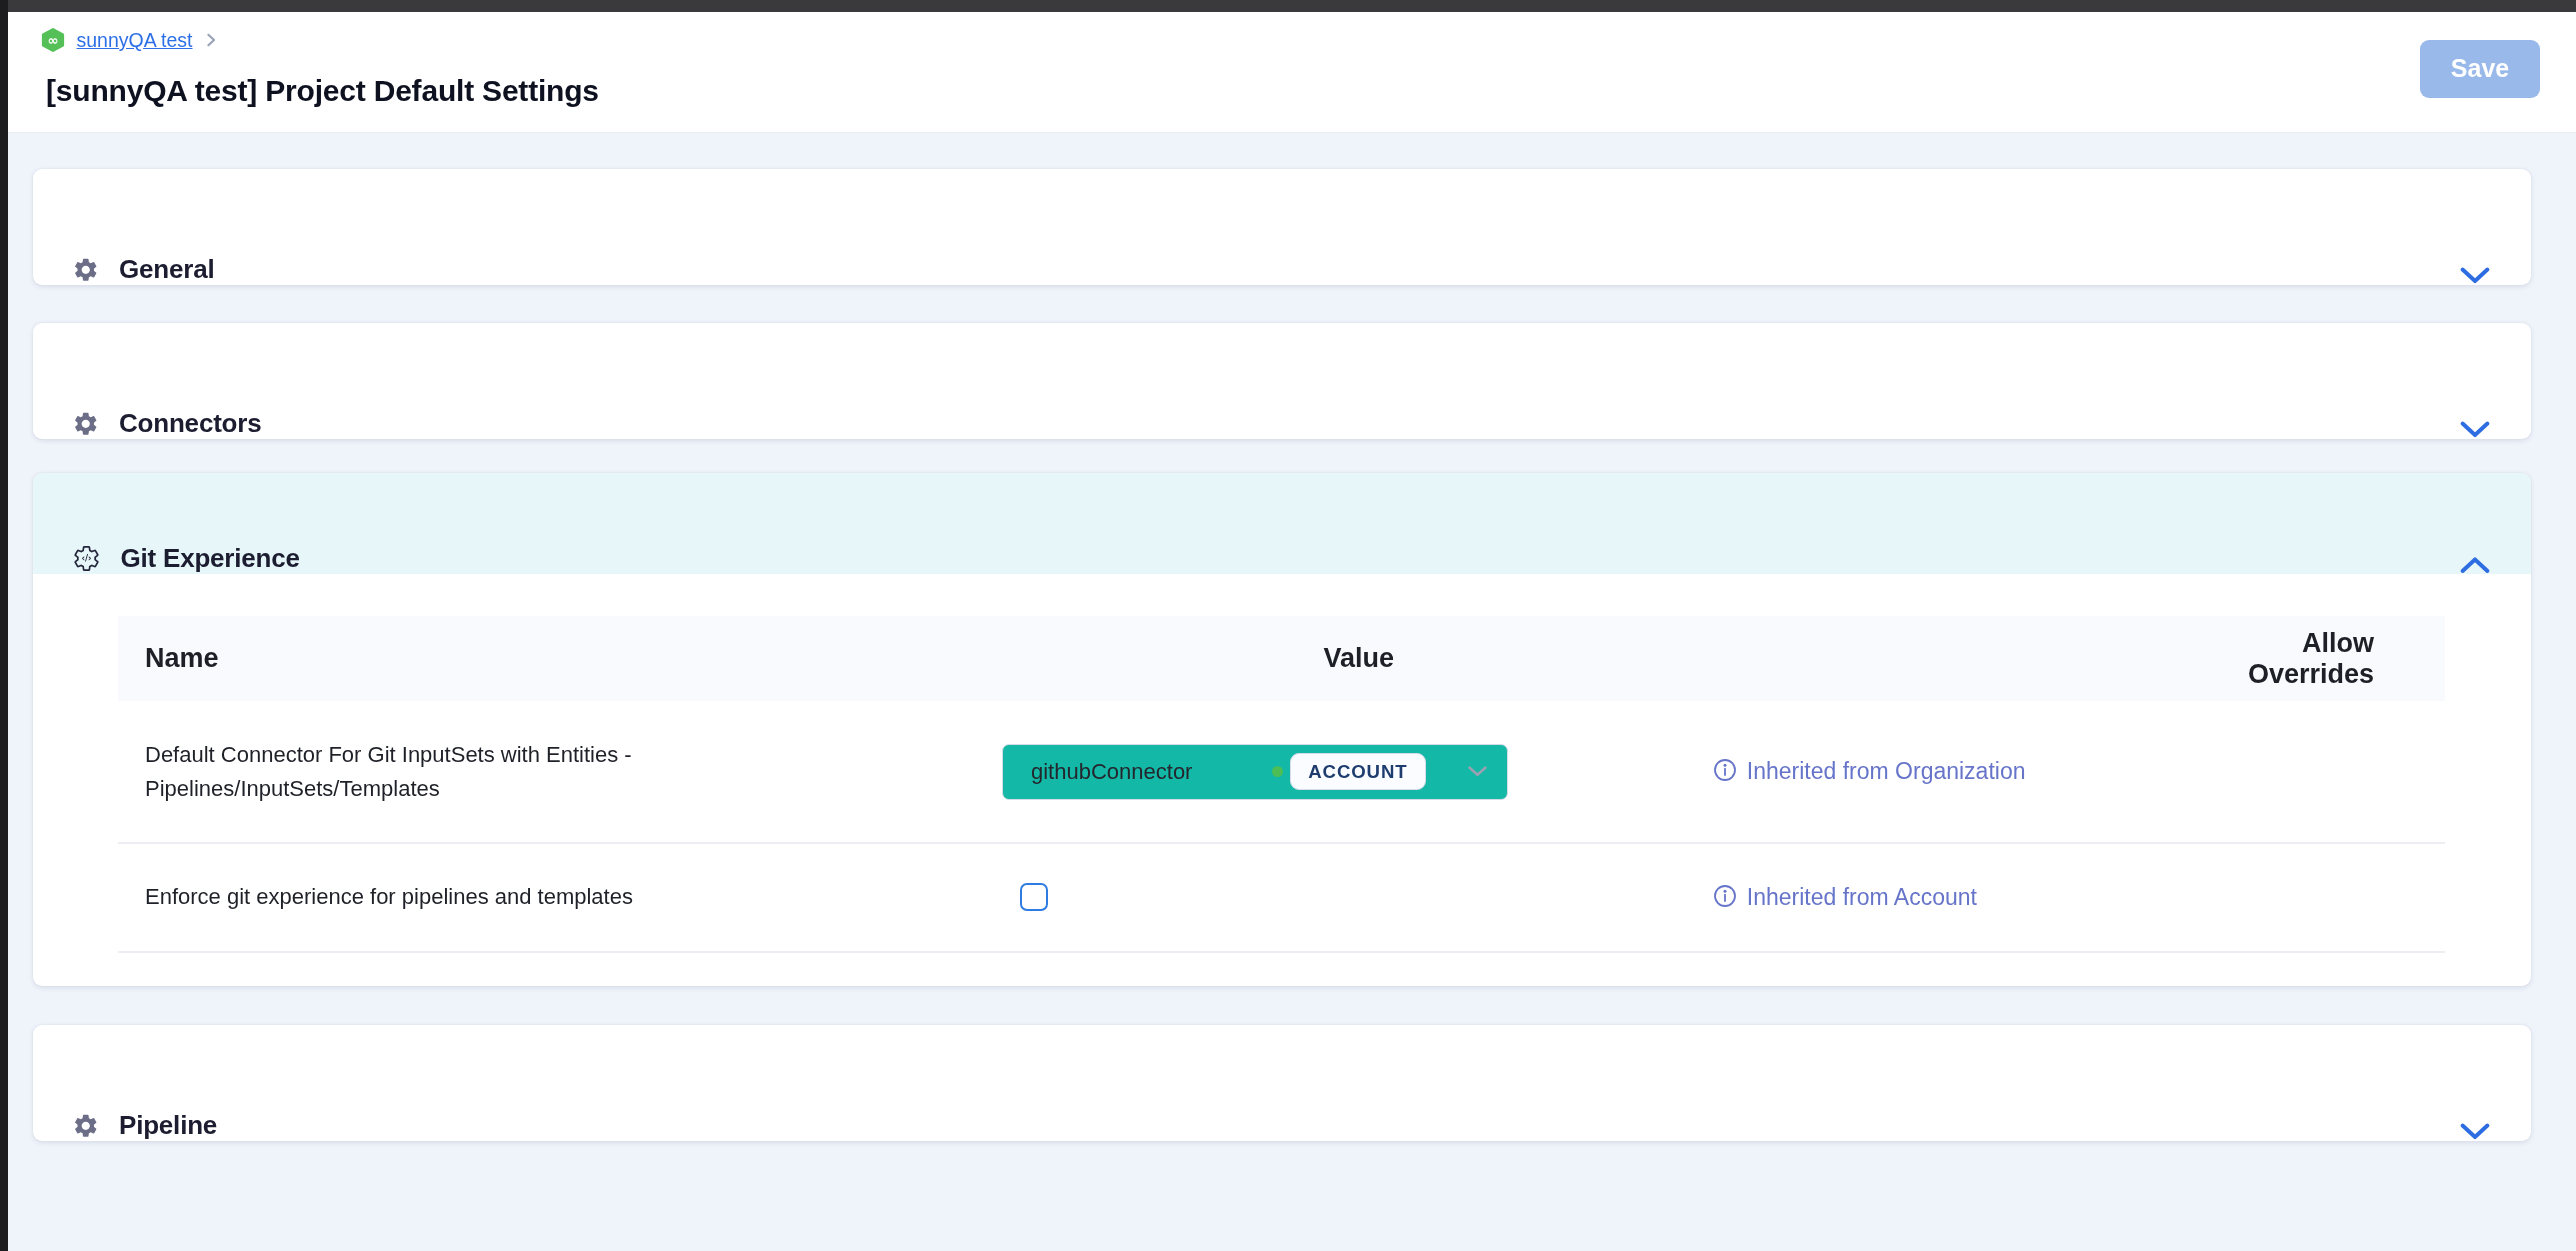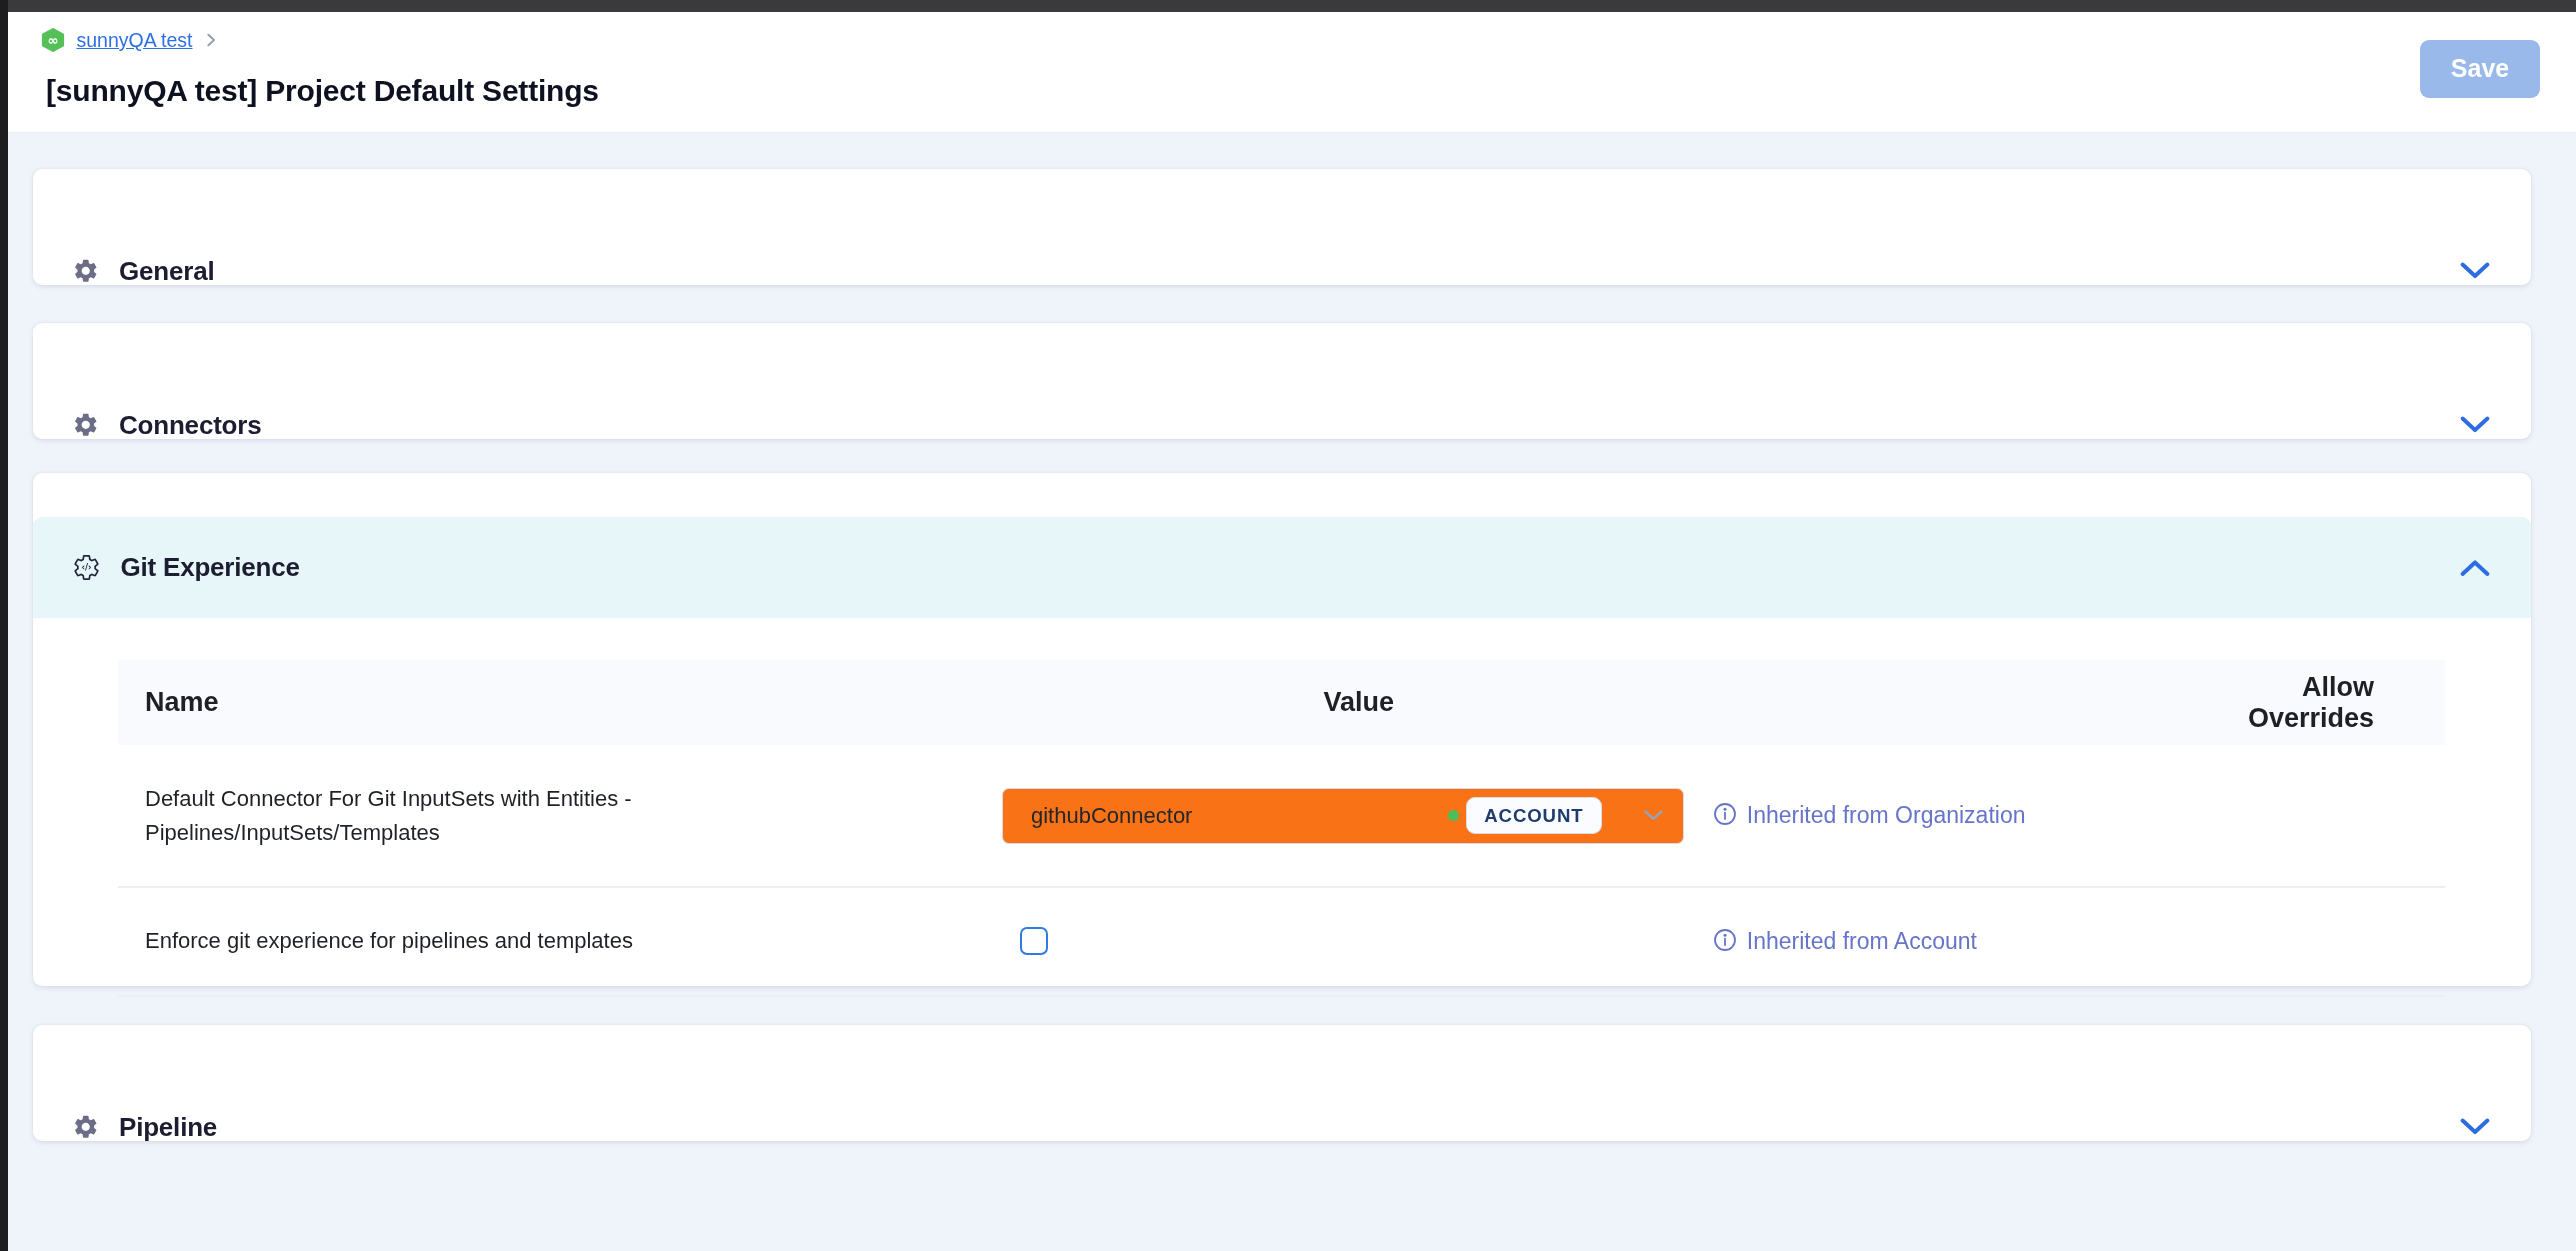--- a/index.html
+++ b/index.html
@@ -39,22 +39,22 @@
     position: absolute; left: 33px; width: 2498px; background: #ffffff;
     border-radius: 9px;
     box-shadow: 0 1.8px 5.3px rgba(40,50,90,0.10), 0 0 1.8px rgba(40,50,90,0.08);
   }
   .card.general    { top: 169px;  height: 116px; }
   .card.connectors { top: 323px;  height: 116px; }
   .card.git        { top: 473px;  height: 513px; }
   .card.pipeline   { top: 1025px; height: 116px; }
 
   .card-head {
-    display: flex; align-items: center; height: 116px;
-    padding: 0 39px; cursor: pointer; border-radius: 9px; margin-top: 44px;
+    display: flex; align-items: flex-end; height: 116px;
+    padding: 0 39px; cursor: pointer; border-radius: 9px;
   }
   .card.git .card-head { height: 101px; background: #e6f6f9; border-radius: 9px 9px 0 0; }
   .head-left { display: flex; align-items: center; }
   .gear { width: 27.5px; height: 27.5px; display: block; }
   .gear-outline { width: 29px; height: 29px; display: block; }
   .sec-title { margin-left: 19.5px; font-size: 26px; font-weight: 700; color: #1c1d30; letter-spacing: -0.2px; }
   .head-chevron { margin-left: auto; display: block; }
 
   
   .git-table { margin: 42px 86px 0 85px; }
@@ -68,22 +68,22 @@
   .th.c-value { padding-left: 2.7px; text-align: center; }
   .th.c-overrides { text-align: right; padding-right: 71px; }
 
   .row-1 { height: 141px; }
   .row-2 { height: 107px; }
   .divider { height: 1.8px; background: #eceef4; }
 
   .cell-name { padding-left: 27px; font-size: 22px; color: #1f2128; line-height: 34px; }
 
   .select-box {
-    width: 682px; height: 56px; display: flex; align-items: center;
-    padding: 0 19.5px 0 28px; background: #f97316;
+    width: 506px; height: 56px; display: flex; align-items: center;
+    padding: 0 19.5px 0 28px; background: #14b8a6;
     border: 1.8px solid #d8dbe5; border-radius: 7px; cursor: pointer;
   }
   .select-value { font-size: 22px; color: #23262d; }
   .status-dot { width: 11.5px; height: 11.5px; border-radius: 50%; background: #4dbe56; margin-left: auto; }
   .scope-badge {
     margin-left: 7px; padding: 6.2px 17px; background: #fbfcff;
     border: 1.8px solid #d7dce8; border-radius: 9px;
     font-size: 18.6px; font-weight: 700; letter-spacing: 0.9px; color: #1e3c6e;
   }
   .select-chevron { margin-left: 41px; display: block; }

